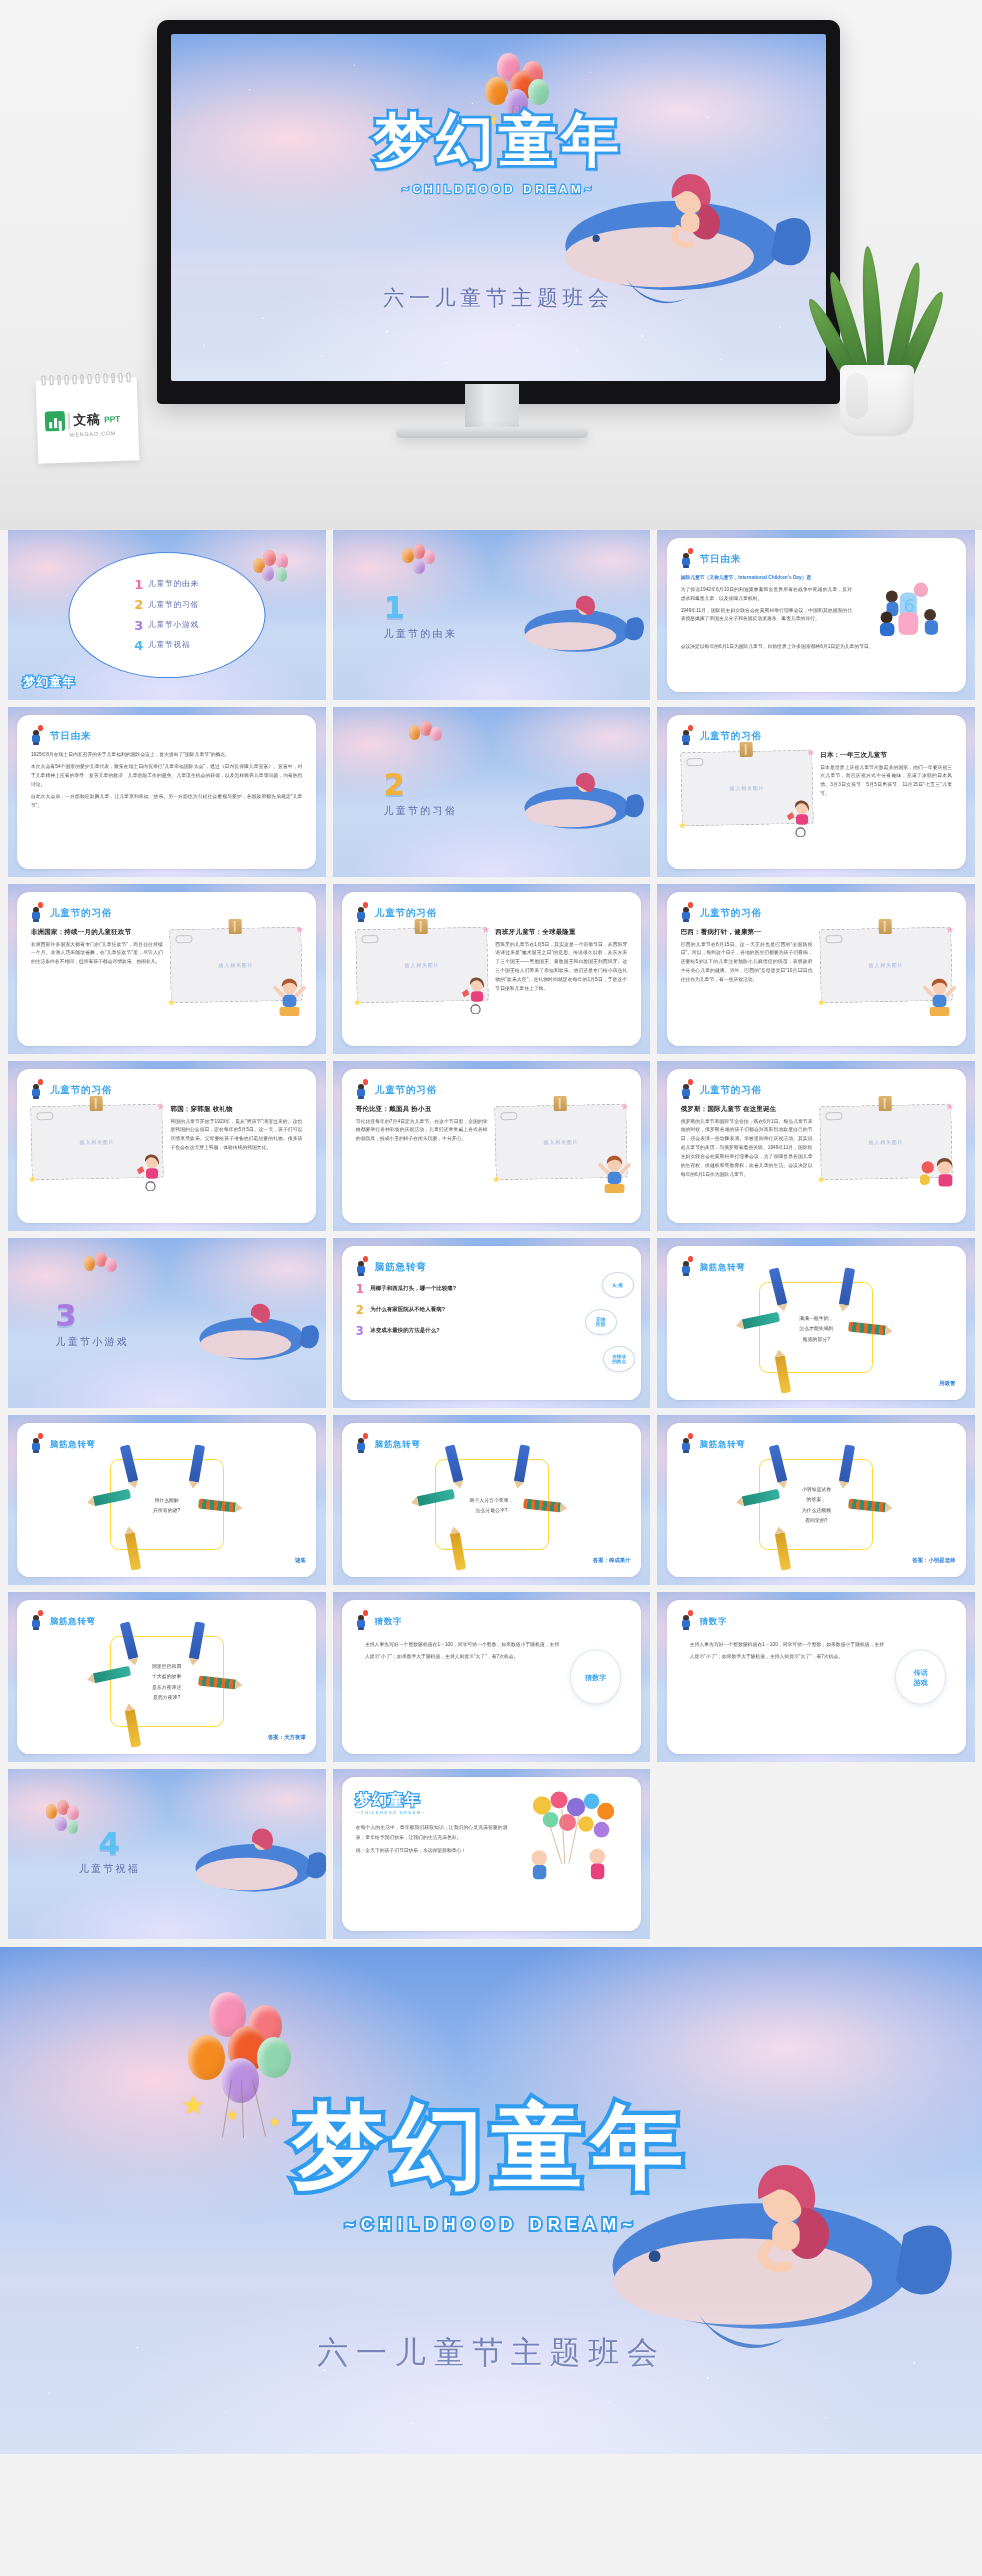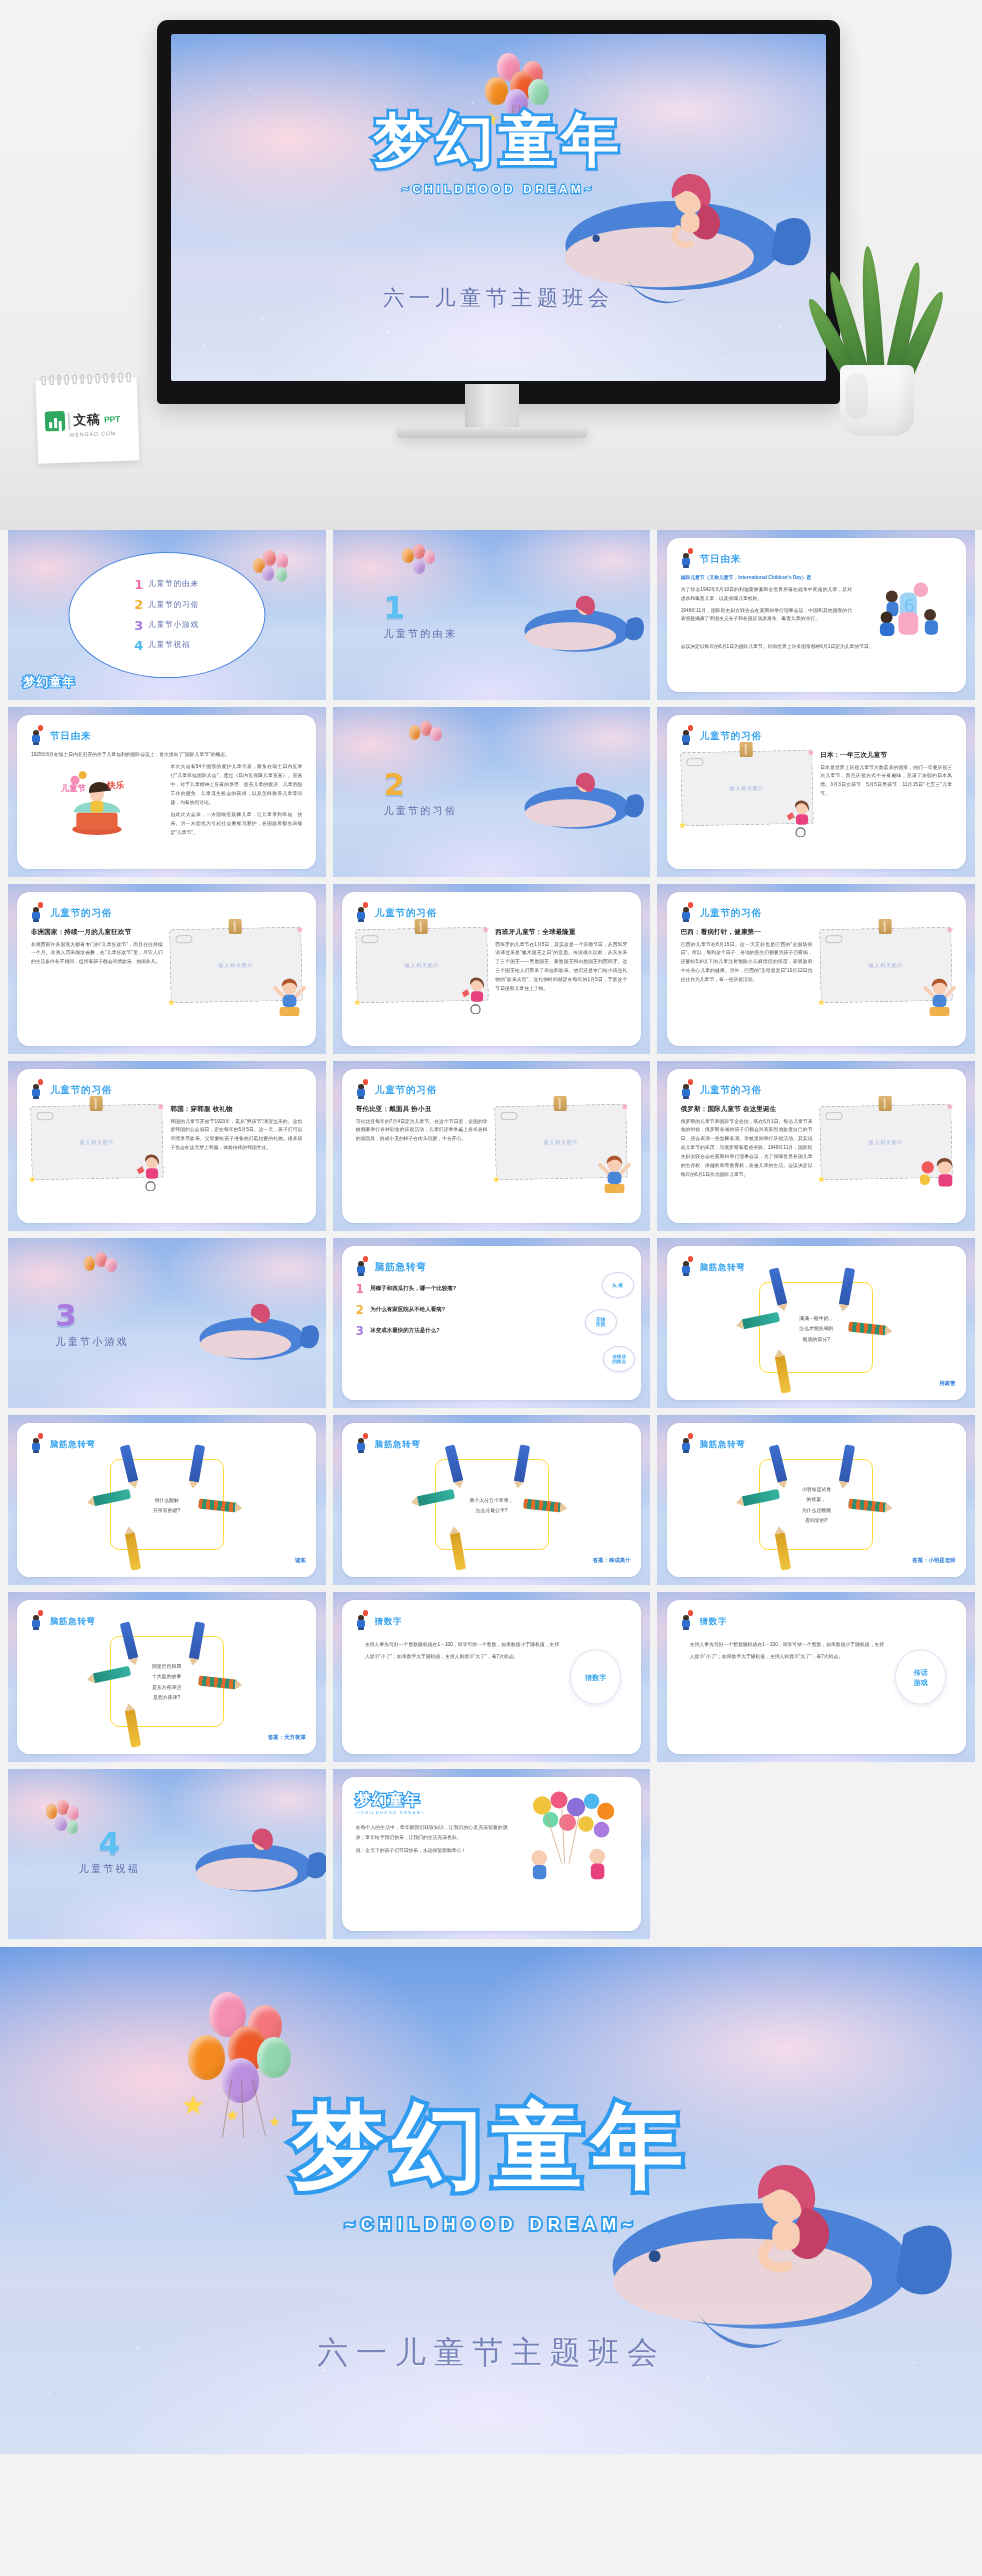--- a/index.html
+++ b/index.html
@@ -473,34 +473,20 @@
         <span class="head-kid">
           <i class="kid-balloon"></i>
             <i class="kid-head"></i>
             <i class="kid-body"></i>
             <i class="kid-leg"></i>
         </span>
         <span class="slide-title">节日由来</span>
       </div>
       <div class="body-txt" style="margin-bottom:3.8px;">1925年8月在瑞士日内瓦召开的关于儿童福利的国际会议上，首次提出了"国际儿童节"的概念。</div>
       <div class="two-col">
-        <div class="col" style="display:flex;align-items:center;justify-content:center;">
-          <svg viewBox="0 0 140 110" width="100%" height="71">
-            <ellipse cx="70" cy="98" rx="38" ry="9" fill="#e05a3a"></ellipse>
-            <rect x="38" y="72" width="64" height="26" rx="5" fill="#e8643f"></rect>
-            <path d="M34 72 C34 50 106 50 106 72 Z" fill="#8ed8c8"></path>
-            <circle cx="70" cy="44" r="11" fill="#f7cdb4"></circle>
-            <path d="M58 42 C54 22 86 18 92 38 Z" fill="#3b2a1e"></path>
-            <rect x="60" y="54" width="20" height="18" rx="6" fill="#f2c33c"></rect>
-            <circle cx="36" cy="22" r="7" fill="#f58fb4"></circle>
-            <circle cx="48" cy="14" r="6" fill="#f2b13a"></circle>
-            <text x="14" y="38" font-size="13" fill="#f06fa8" font-family="DejaVu Sans" font-weight="bold">儿童节</text>
-            <text x="86" y="34" font-size="13" fill="#e8453c" font-family="DejaVu Sans" font-weight="bold">快乐</text>
-          </svg>
-        </div>
         <div class="col">
           <div class="body-txt">
             <p>本次大会有54个国家的爱护儿童代表，聚集在瑞士日内瓦举行"儿童幸福国际大会"，通过《日内瓦保障儿童宣言》。宣言中，对于儿童精神上应有的享受、贫苦儿童的救济、儿童危险工作的避免、儿童谋生机会的获得，以及怎样教养儿童等问题，均有热烈讨论。</p>
             <p>自此次大会后，一方面顺应鼓舞儿童，让儿童享到幸福、快乐。另一方面也为引起社会重视与爱护，各国政府都先后规定"儿童节"。</p>
           </div>
         </div>
       </div>
     </div>
   </div>
 

